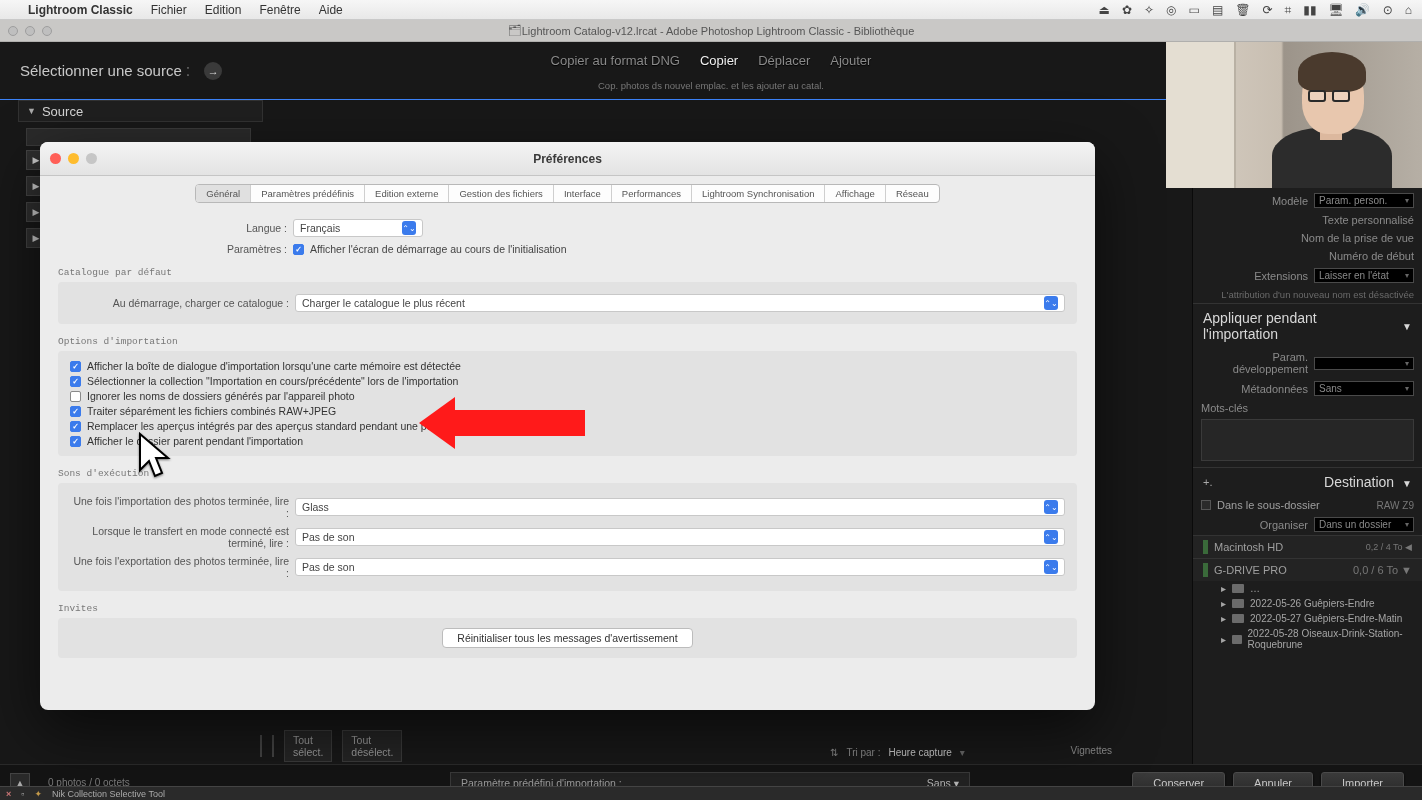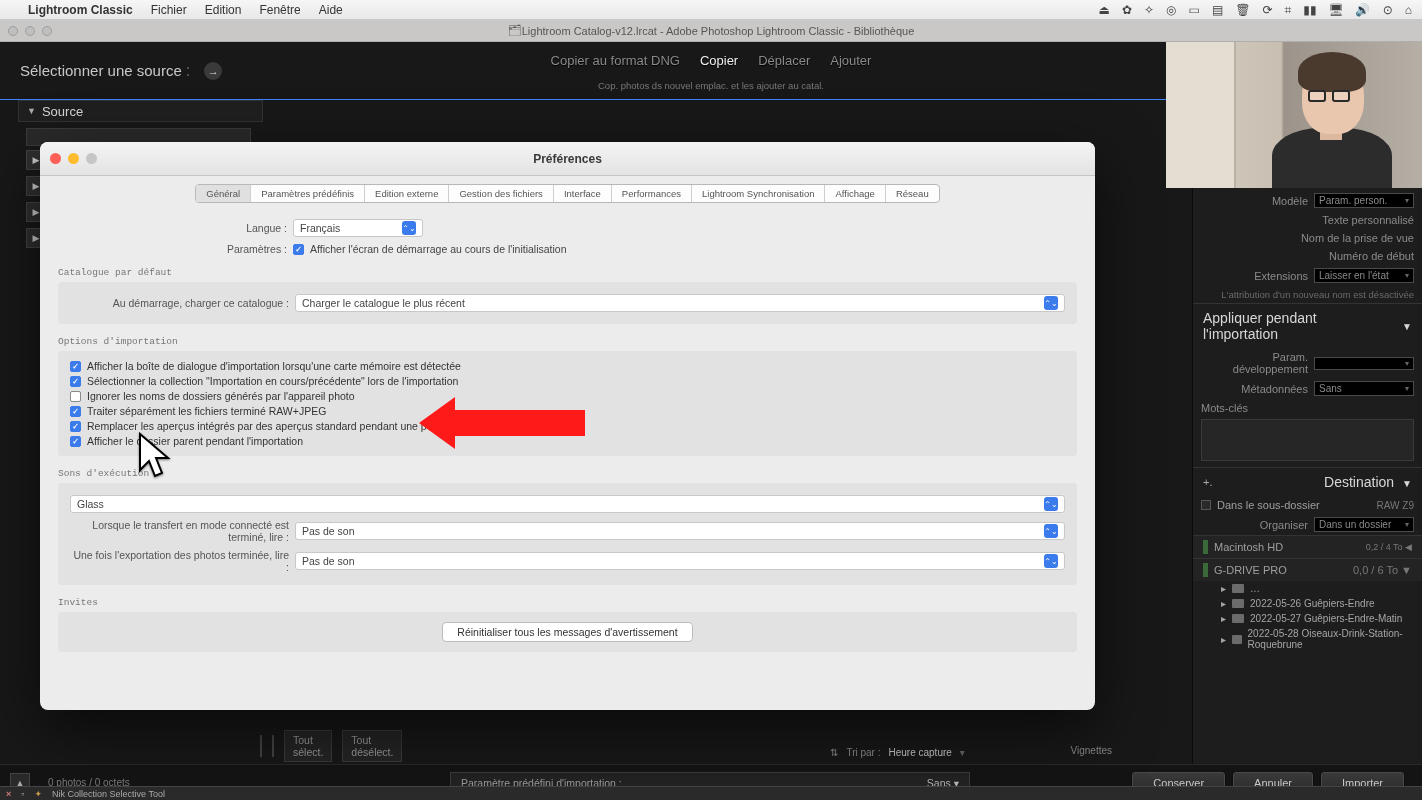--- a/index.html
+++ b/index.html
@@ -398,35 +398,36 @@
         <div class="chk-row">
             <span class="chk on"></span>
             <span>Sélectionner la collection "Importation en cours/précédente" lors de l'importation</span>
           </div>
         <div class="chk-row">
             <span class="chk"></span>
             <span>Ignorer les noms de dossiers générés par l'appareil photo</span>
           </div>
         <div class="chk-row">
             <span class="chk on"></span>
-            <span>Traiter séparément les fichiers terminé RAW+JPEG</span>
+            <span>Traiter séparément les fichiers combinés RAW+JPEG</span>
           </div>
         <div class="chk-row">
             <span class="chk on"></span>
             <span>Remplacer les aperçus intégrés par des aperçus standard pendant une période d'inactivité</span>
           </div>
         <div class="chk-row">
             <span class="chk on"></span>
             <span>Afficher le dossier parent pendant l'importation</span>
           </div>
       </div>
 
       <div class="section-lbl">Sons d'exécution</div>
       <div class="grey-box">
         <div class="form-row">
+            <span class="lbl" style="width:225px">Une fois l'importation des photos terminée, lire :</span>
             <div class="mac-select" style="flex:1">
               <span>Glass</span>
               <span class="arrow">⌃⌄</span>
             </div>
           </div>
         <div class="form-row">
             <span class="lbl" style="width:225px">Lorsque le transfert en mode connecté est terminé, lire :</span>
             <div class="mac-select" style="flex:1">
               <span>Pas de son</span>
               <span class="arrow">⌃⌄</span>

